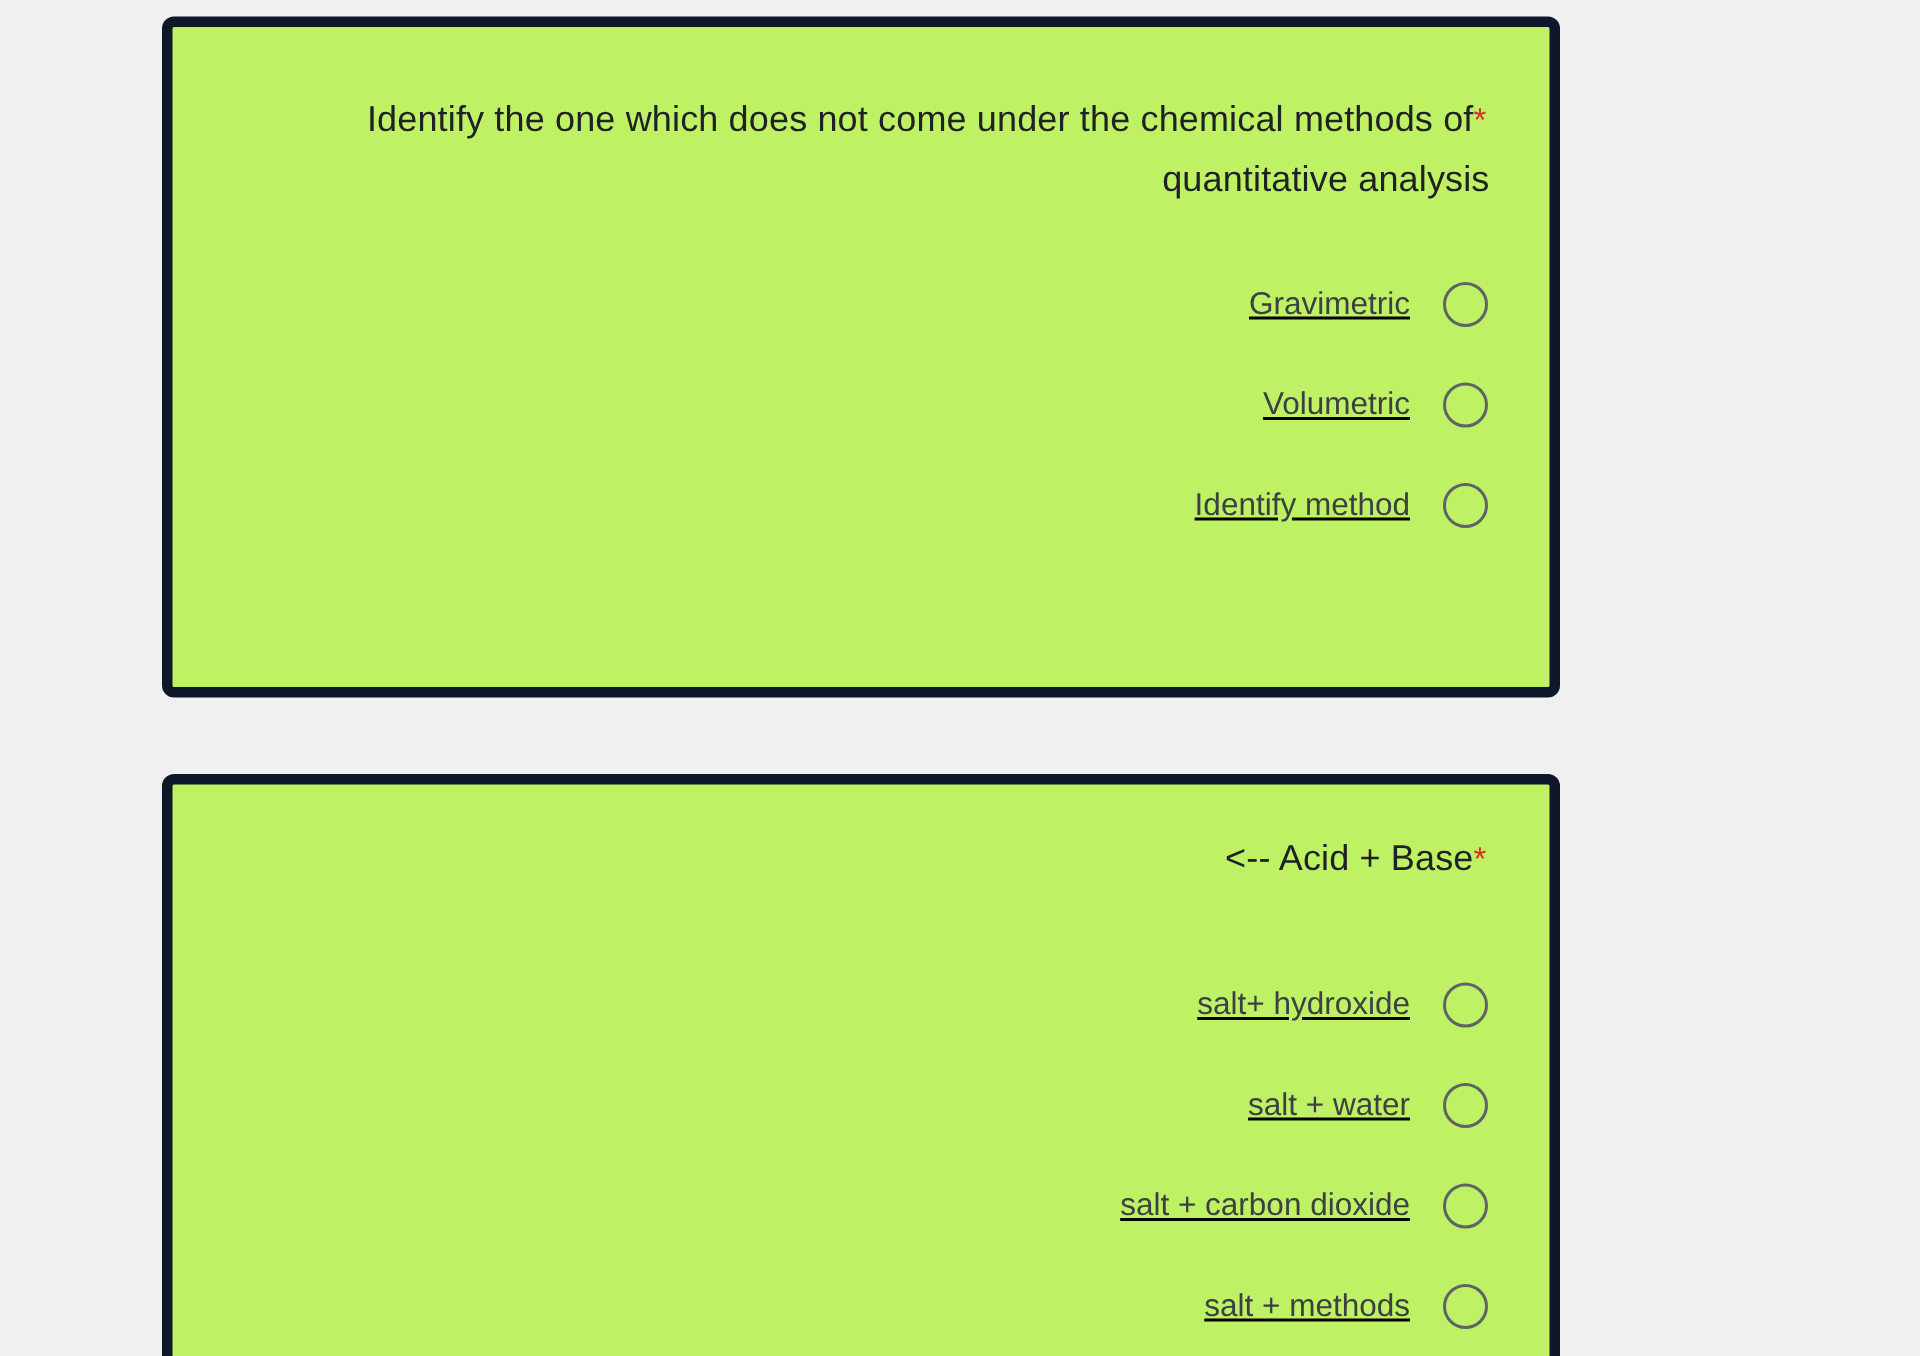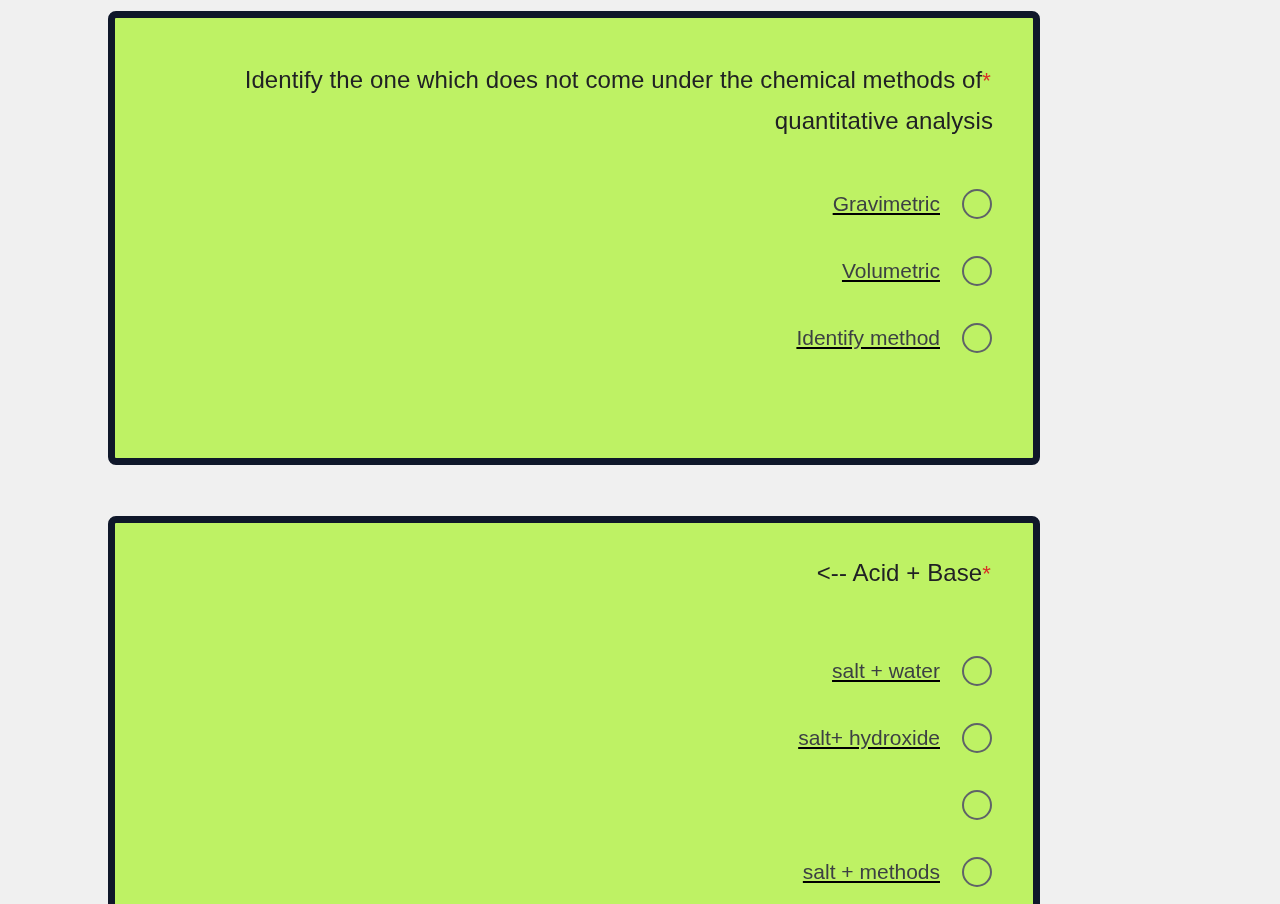--- a/index.html
+++ b/index.html
@@ -128,28 +128,29 @@
         <span class="option-label">Identify method</span>
       </li>
     </ul>
   </section>
 
   <section class="card card-2">
     <div class="question"><span class="q-asterisk">*</span><span class="q-text">&lt;-- Acid + Base</span></div>
     <ul class="options">
       <li class="option-row">
         <span class="radio"></span>
+        <span class="option-label">salt+ hydroxide</span>
+      </li>
+      <li class="option-row">
+        <span class="radio"></span>
         <span class="option-label">salt + water</span>
       </li>
       <li class="option-row">
         <span class="radio"></span>
-        <span class="option-label">salt+ hydroxide</span>
-      </li>
-      <li class="option-row">
-        <span class="radio"></span>
+        <span class="option-label">salt + carbon dioxide</span>
       </li>
       <li class="option-row">
         <span class="radio"></span>
         <span class="option-label">salt + methods</span>
       </li>
     </ul>
   </section>
 
 </div>
 

